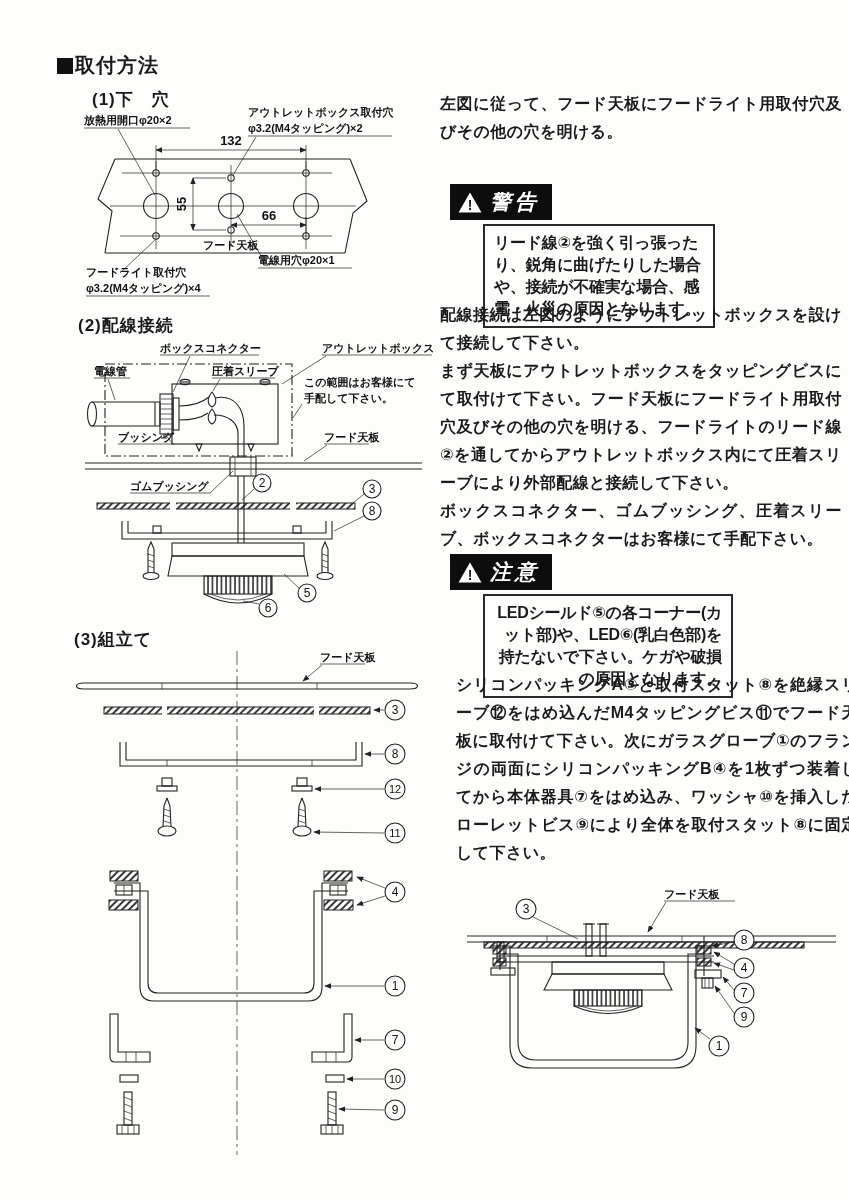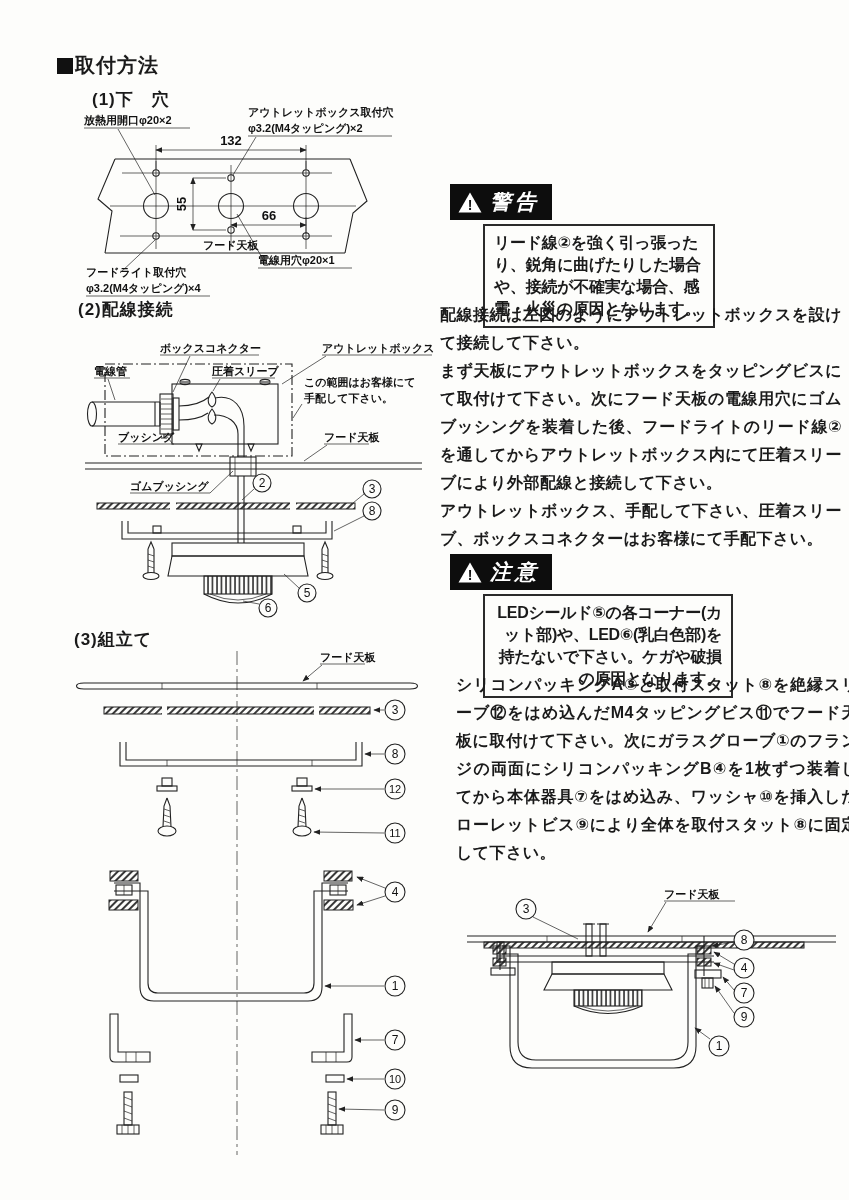--- a/index.html
+++ b/index.html
@@ -104,21 +104,21 @@
       <line class="thin" x1="26" y1="193" x2="150" y2="193"></line>
       <line class="thin" x1="60" y1="170" x2="95" y2="137"></line>
     </g>
     <g>
       <text class="dlab" x="198" y="161">電線用穴φ20×1</text>
       <line class="thin" x1="198" y1="165" x2="292" y2="165"></line>
       <line class="thin" x1="204" y1="158" x2="177" y2="111"></line>
     </g>
   </svg>
 
-  <div class="abs sec-h" style="left:78px;top:298px;text-align:center;">(2)配線接続</div>
+  <div class="abs sec-h" style="left:78px;top:314px;text-align:center;">(2)配線接続</div>
 
   <svg class="abs" style="left:72px;top:330px;" width="365" height="295" viewBox="0 0 365 295">
     <defs>
       <pattern id="hp2" patternUnits="userSpaceOnUse" width="5" height="5" patternTransform="rotate(45)">
         <line x1="1" y1="0" x2="1" y2="5" stroke="#222" stroke-width="1.8"></line>
       </pattern>
       <pattern id="vp2" patternUnits="userSpaceOnUse" width="4.5" height="4.5">
         <line x1="1" y1="0" x2="1" y2="4.5" stroke="#222" stroke-width="1.5"></line>
       </pattern>
     </defs>
@@ -373,36 +373,39 @@
       <rect class="ln" x="259" y="482" width="22" height="9"></rect>
       <path class="thin" d="M264,482 V491 M270,482 V491 M276,482 V491"></path>
     </g>
     <g>
       <line class="thin" x1="322" y1="467" x2="277" y2="466" marker-end="url(#ar3)"></line>
       <circle class="cl" cx="333" cy="467" r="10"></circle>
       <text class="cnum" x="333" y="471" text-anchor="middle">9</text>
     </g>
   </svg>
 
+  <div class="abs para" style="left:440px;top:90px;">
+    <p>左図に従って、フード天板にフードライト用取付穴及びその他の穴を明ける。</p>
+  </div>
 
   <div class="abs badge" style="left:450px;top:184px;">
     <svg width="24" height="21" viewBox="0 0 24 21">
       <path d="M12,0.5 L23.5,20.5 H0.5 Z" fill="#fff"></path>
       <text x="12" y="18" font-size="14" font-weight="bold" text-anchor="middle" fill="#0d0d0d">!</text>
     </svg>
     <span class="bt">警告</span>
   </div>
   <div class="abs nbox" style="left:447px;top:224px;width:210px;">
     <span>リード線②を強く引っ張ったり、鋭角に曲げたりした場合や、接続が不確実な場合、感電・火災の原因となります。</span>
   </div>
 
   <div class="abs para" style="left:440px;top:301px;">
     <p>配線接続は左図のようにアウトレットボックスを設けて接続して下さい。</p>
-    <p>まず天板にアウトレットボックスをタッピングビスにて取付けて下さい。次にフード天板の電線用穴にゴムブッシングを装着した後、フードライトのリード線②を通してからアウトレットボックス内にて圧着スリーブにより外部配線と接続して下さい。</p>
-    <p>アウトレットボックス、手配して下さい、圧着スリーブ、ボックスコネクターはお客様にて手配下さい。</p>
+    <p>まず天板にアウトレットボックスをタッピングビスにて取付けて下さい。フード天板にフードライト用取付穴及びその他の穴を明ける、フードライトのリード線②を通してからアウトレットボックス内にて圧着スリーブにより外部配線と接続して下さい。</p>
+    <p>ボックスコネクター、ゴムブッシング、圧着スリーブ、ボックスコネクターはお客様にて手配下さい。</p>
   </div>
 
   <div class="abs badge" style="left:450px;top:554px;">
     <svg width="24" height="21" viewBox="0 0 24 21">
       <path d="M12,0.5 L23.5,20.5 H0.5 Z" fill="#fff"></path>
       <text x="12" y="18" font-size="14" font-weight="bold" text-anchor="middle" fill="#0d0d0d">!</text>
     </svg>
     <span class="bt">注意</span>
   </div>
   <div class="abs nbox" style="left:447px;top:594px;width:228px;text-align:right;">

